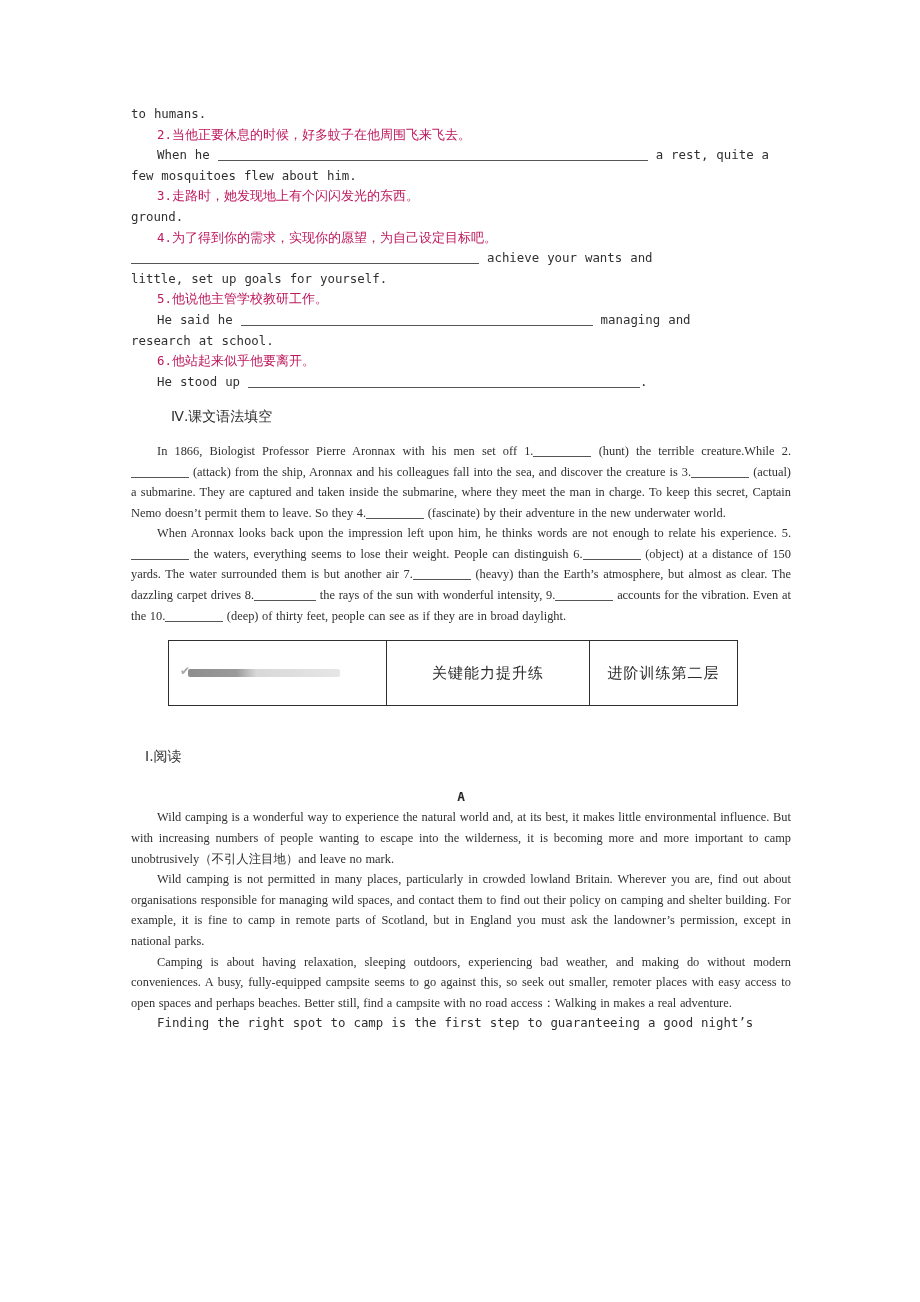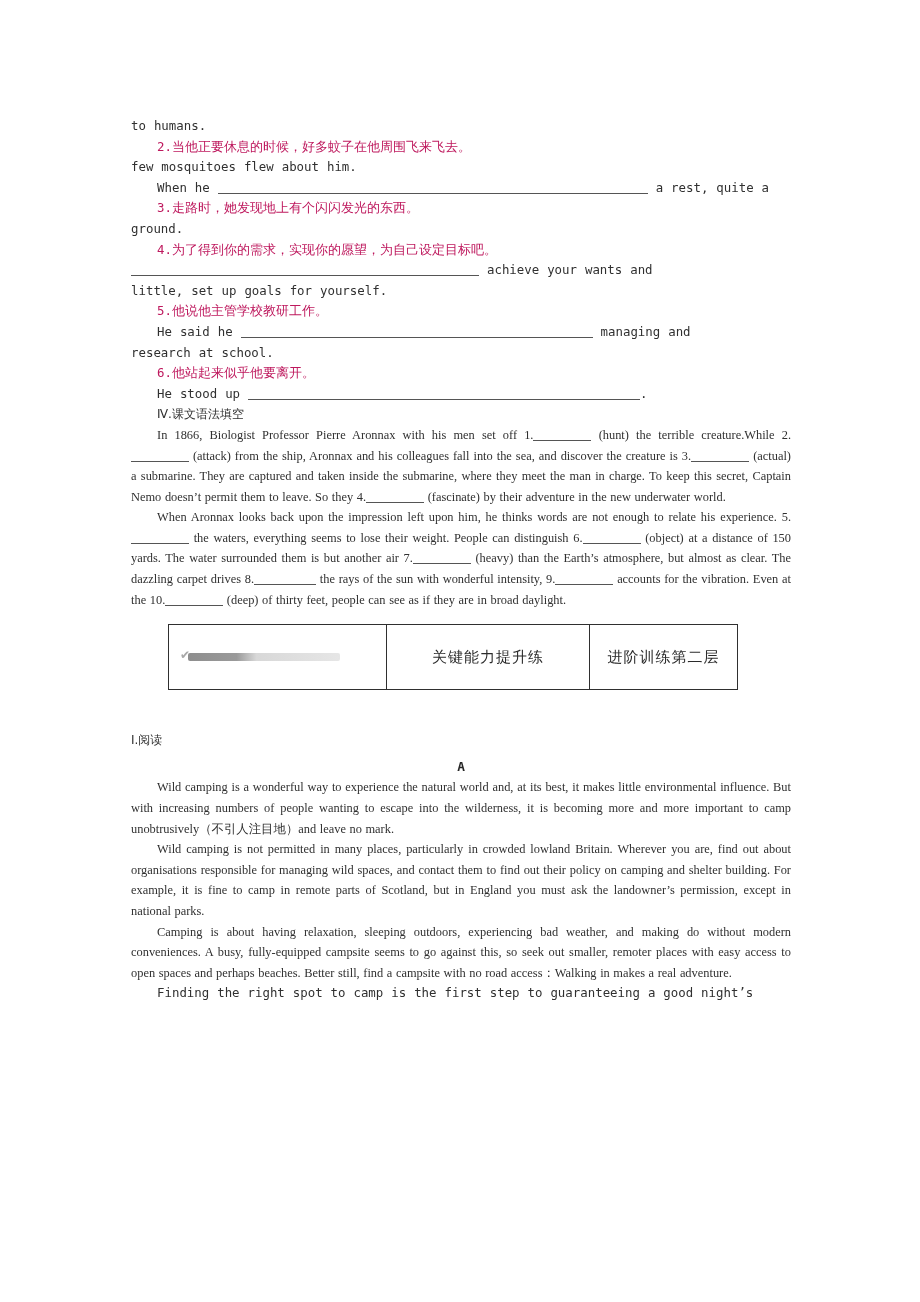--- a/index.html
+++ b/index.html
@@ -11,21 +11,21 @@
     width: 920px;
     height: 1302px;
     font-family: "Liberation Serif", "DejaVu Serif", serif;
     color: #2b2b2b;
     position: relative;
     overflow: hidden;
   }
   .page {
     position: absolute;
     left: 131px;
-    top: 116px;
+    top: 104px;
     width: 660px;
   }
   
   .line, .para {
     font-family: "DejaVu Sans Mono", "Liberation Mono", monospace;
     font-size: 12.4px;
     line-height: 20.6px;
     color: #303030;
     text-align: justify;
     text-align-last: left;
@@ -58,24 +58,24 @@
   .b-short { width: 58px;  }
   .b-s2    { width: 62px;  }
   .b-item6 { width: 392px; }
   .b-item5 { width: 352px; }
   .b-item4 { width: 348px; }
   .b-item3 { width: 300px; }
 
   
   .sec-head {
     font-family: "DejaVu Sans", "Liberation Sans", sans-serif;
-    font-size: 12px;
+    font-size: 14px;
     line-height: 20.6px;
     color: #303030;
-    margin: 0;
+    margin: 14px;
     text-indent: 26px;
   }
   .sec-head.flush { text-indent: 0; }
 
   
   .banner-wrap {
     margin-top: 14px;
     margin-left: 37px;
   }
   table.banner {
@@ -133,22 +133,22 @@
 </head>
 <body>
 
 <div class="page">
 
   <div>
 
     <p class="line">to humans.</p>
 
     <p class="cnline"><span class="numcn">2.</span><span>当他正要休息的时候，好多蚊子在他周围飞来飞去。</span></p>
+    <p class="line indent"><span>When he</span> <span class="blank b-long"></span> <span>a rest, quite a</span></p>
     <p class="line">few mosquitoes flew about him.</p>
-    <p class="line indent"><span>When he</span> <span class="blank b-long"></span> <span>a rest, quite a</span></p>
 
     <p class="cnline"><span class="numcn">3.</span><span>走路时，她发现地上有个闪闪发光的东西。</span></p>
     <p class="line">ground.</p>
 
     <p class="cnline"><span class="numcn">4.</span><span>为了得到你的需求，实现你的愿望，为自己设定目标吧。</span></p>
     <p class="line"><span class="blank b-item4"></span> <span>achieve your wants and</span></p>
     <p class="line">little, set up goals for yourself.</p>
 
     <p class="cnline"><span class="numcn">5.</span><span>他说他主管学校教研工作。</span></p>
     <p class="line indent"><span>He said he</span> <span class="blank b-item5"></span> <span>managing and</span></p>

